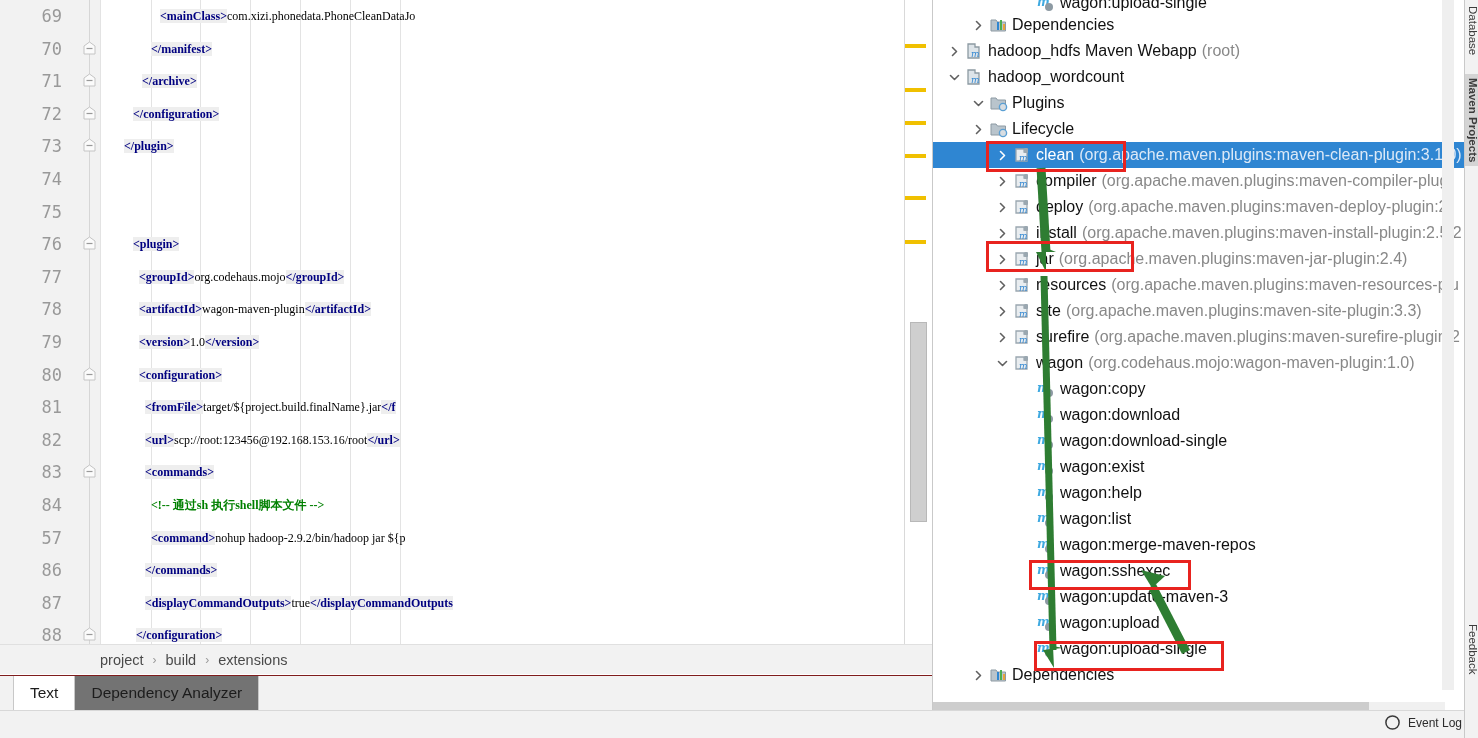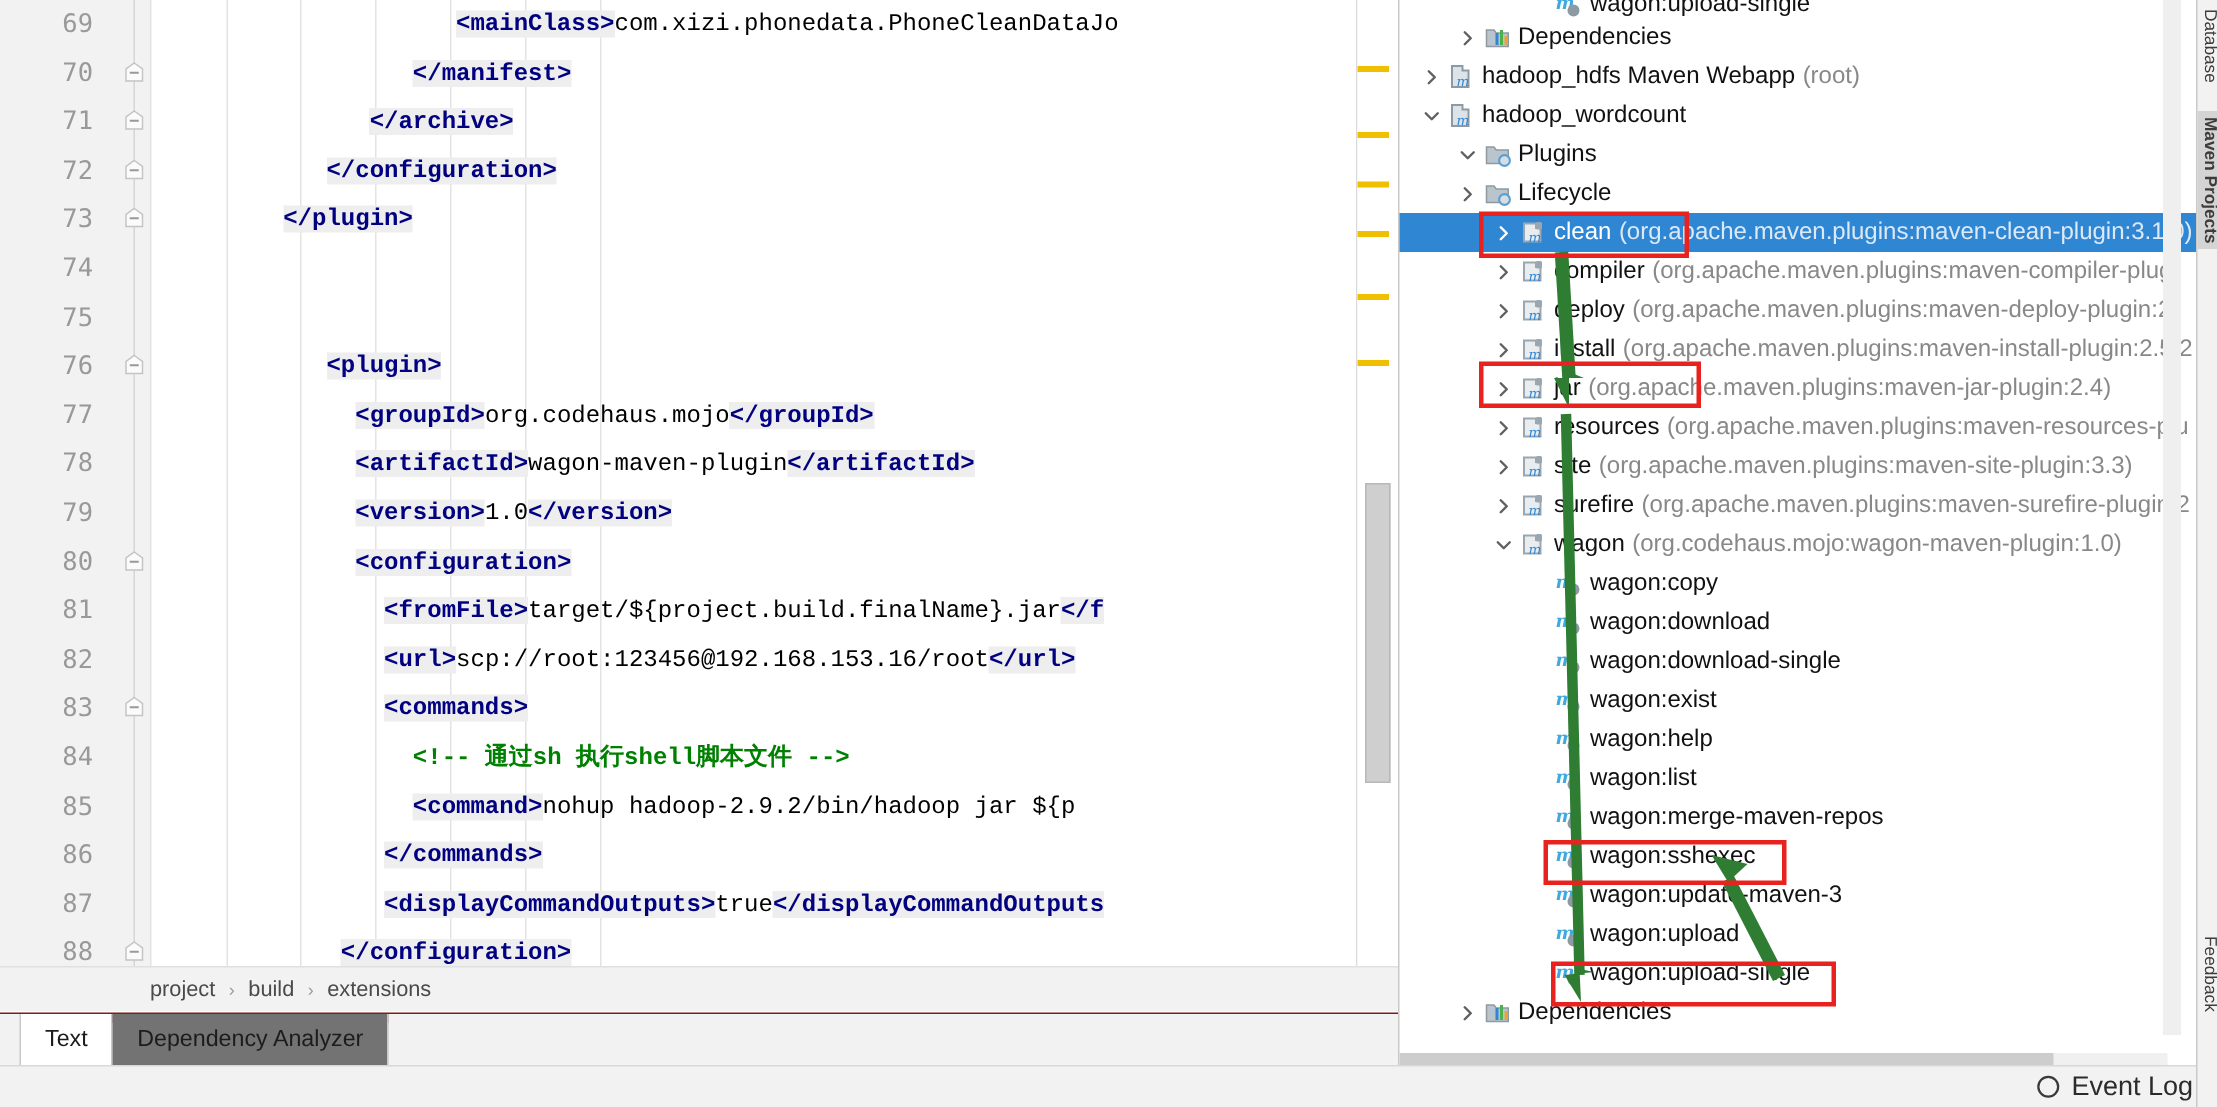--- a/index.html
+++ b/index.html
@@ -29,23 +29,23 @@
   }
   .fold {
     position: absolute; left: 82px; top: 8px; width: 15px; height: 15px;
   }
   .fold svg { display: block; }
   .vline {
     position: absolute; left: 89px; top: 0; width: 1px; height: 644px;
     background: #d6d6d6;
   }
   .code-text {
-    position: absolute; left: 112px; top: 0; height: 32.6px;
+    position: absolute; left: 100px; top: 0; height: 32.6px;
     line-height: 32.6px; white-space: pre;
-    font-family: Liberation Mono, monospace; font-size: 16px;
+    font-family: Liberation Serif, serif; font-size: 12px;
     color: #000000;
   }
   .code-text .tag { color: #000080; font-weight: bold; }
   .code-text .hl { background: #eeeeee; }
   .code-text .cmt { color: #008000; font-weight: bold; }
   .code-text .plain { color: #000000; }
 
   
   .indent-guides { position: absolute; left: 100px; top: 0; width: 832px; height: 644px; }
   .iguide { position: absolute; top: 0; width: 1px; height: 644px; background: #e3e3e3; }
@@ -142,21 +142,21 @@
     background: #f2f2f2; border-top: 1px solid #d8d8d8;
   }
   .watermark {
     position: absolute; right: 120px; top: 752px;
     font-size: 16px; color: #d9d9d9; font-family: "Liberation Sans", sans-serif;
     letter-spacing: 0.5px; pointer-events: none;
   }
   .eventlog {
     position: absolute; right: 16px; top: 714px;
     display: flex; align-items: center; gap: 7px;
-    font-size: 18px; color: #2b2b2b;
+    font-size: 12px; color: #2b2b2b;
   }
 
   
   .annot-layer {
     position: absolute; left: 0; top: 0; width: 1478px; height: 738px;
     pointer-events: none;
   }
   .redbox {
     position: absolute; border: 3px solid #e8231f; background: transparent;
   }
@@ -281,21 +281,21 @@
               <line x1="4.5" y1="7.5" x2="10.5" y2="7.5" stroke="#999" stroke-width="1.2"></line>
             </svg>
           </div>
           <div class="code-text"><span class="plain">               </span><span class="tag hl">&lt;commands&gt;</span></div>
         </div>
         <div class="code-row">
           <div class="lnum">84</div>
           <div class="code-text"><span class="plain">                 </span><span class="cmt">&lt;!-- 通过sh 执行shell脚本文件 --&gt;</span></div>
         </div>
         <div class="code-row">
-          <div class="lnum">85</div>
+          <div class="lnum">57</div>
           <div class="code-text"><span class="plain">                 </span><span class="tag hl">&lt;command&gt;</span><span class="plain">nohup hadoop-2.9.2/bin/hadoop jar ${p</span></div>
         </div>
         <div class="code-row">
           <div class="lnum">86</div>
           <div class="code-text"><span class="plain">               </span><span class="tag hl">&lt;/commands&gt;</span></div>
         </div>
         <div class="code-row">
           <div class="lnum">87</div>
           <div class="code-text"><span class="plain">               </span><span class="tag hl">&lt;displayCommandOutputs&gt;</span><span class="plain">true</span><span class="tag hl">&lt;/displayCommandOutputs</span></div>
         </div>

